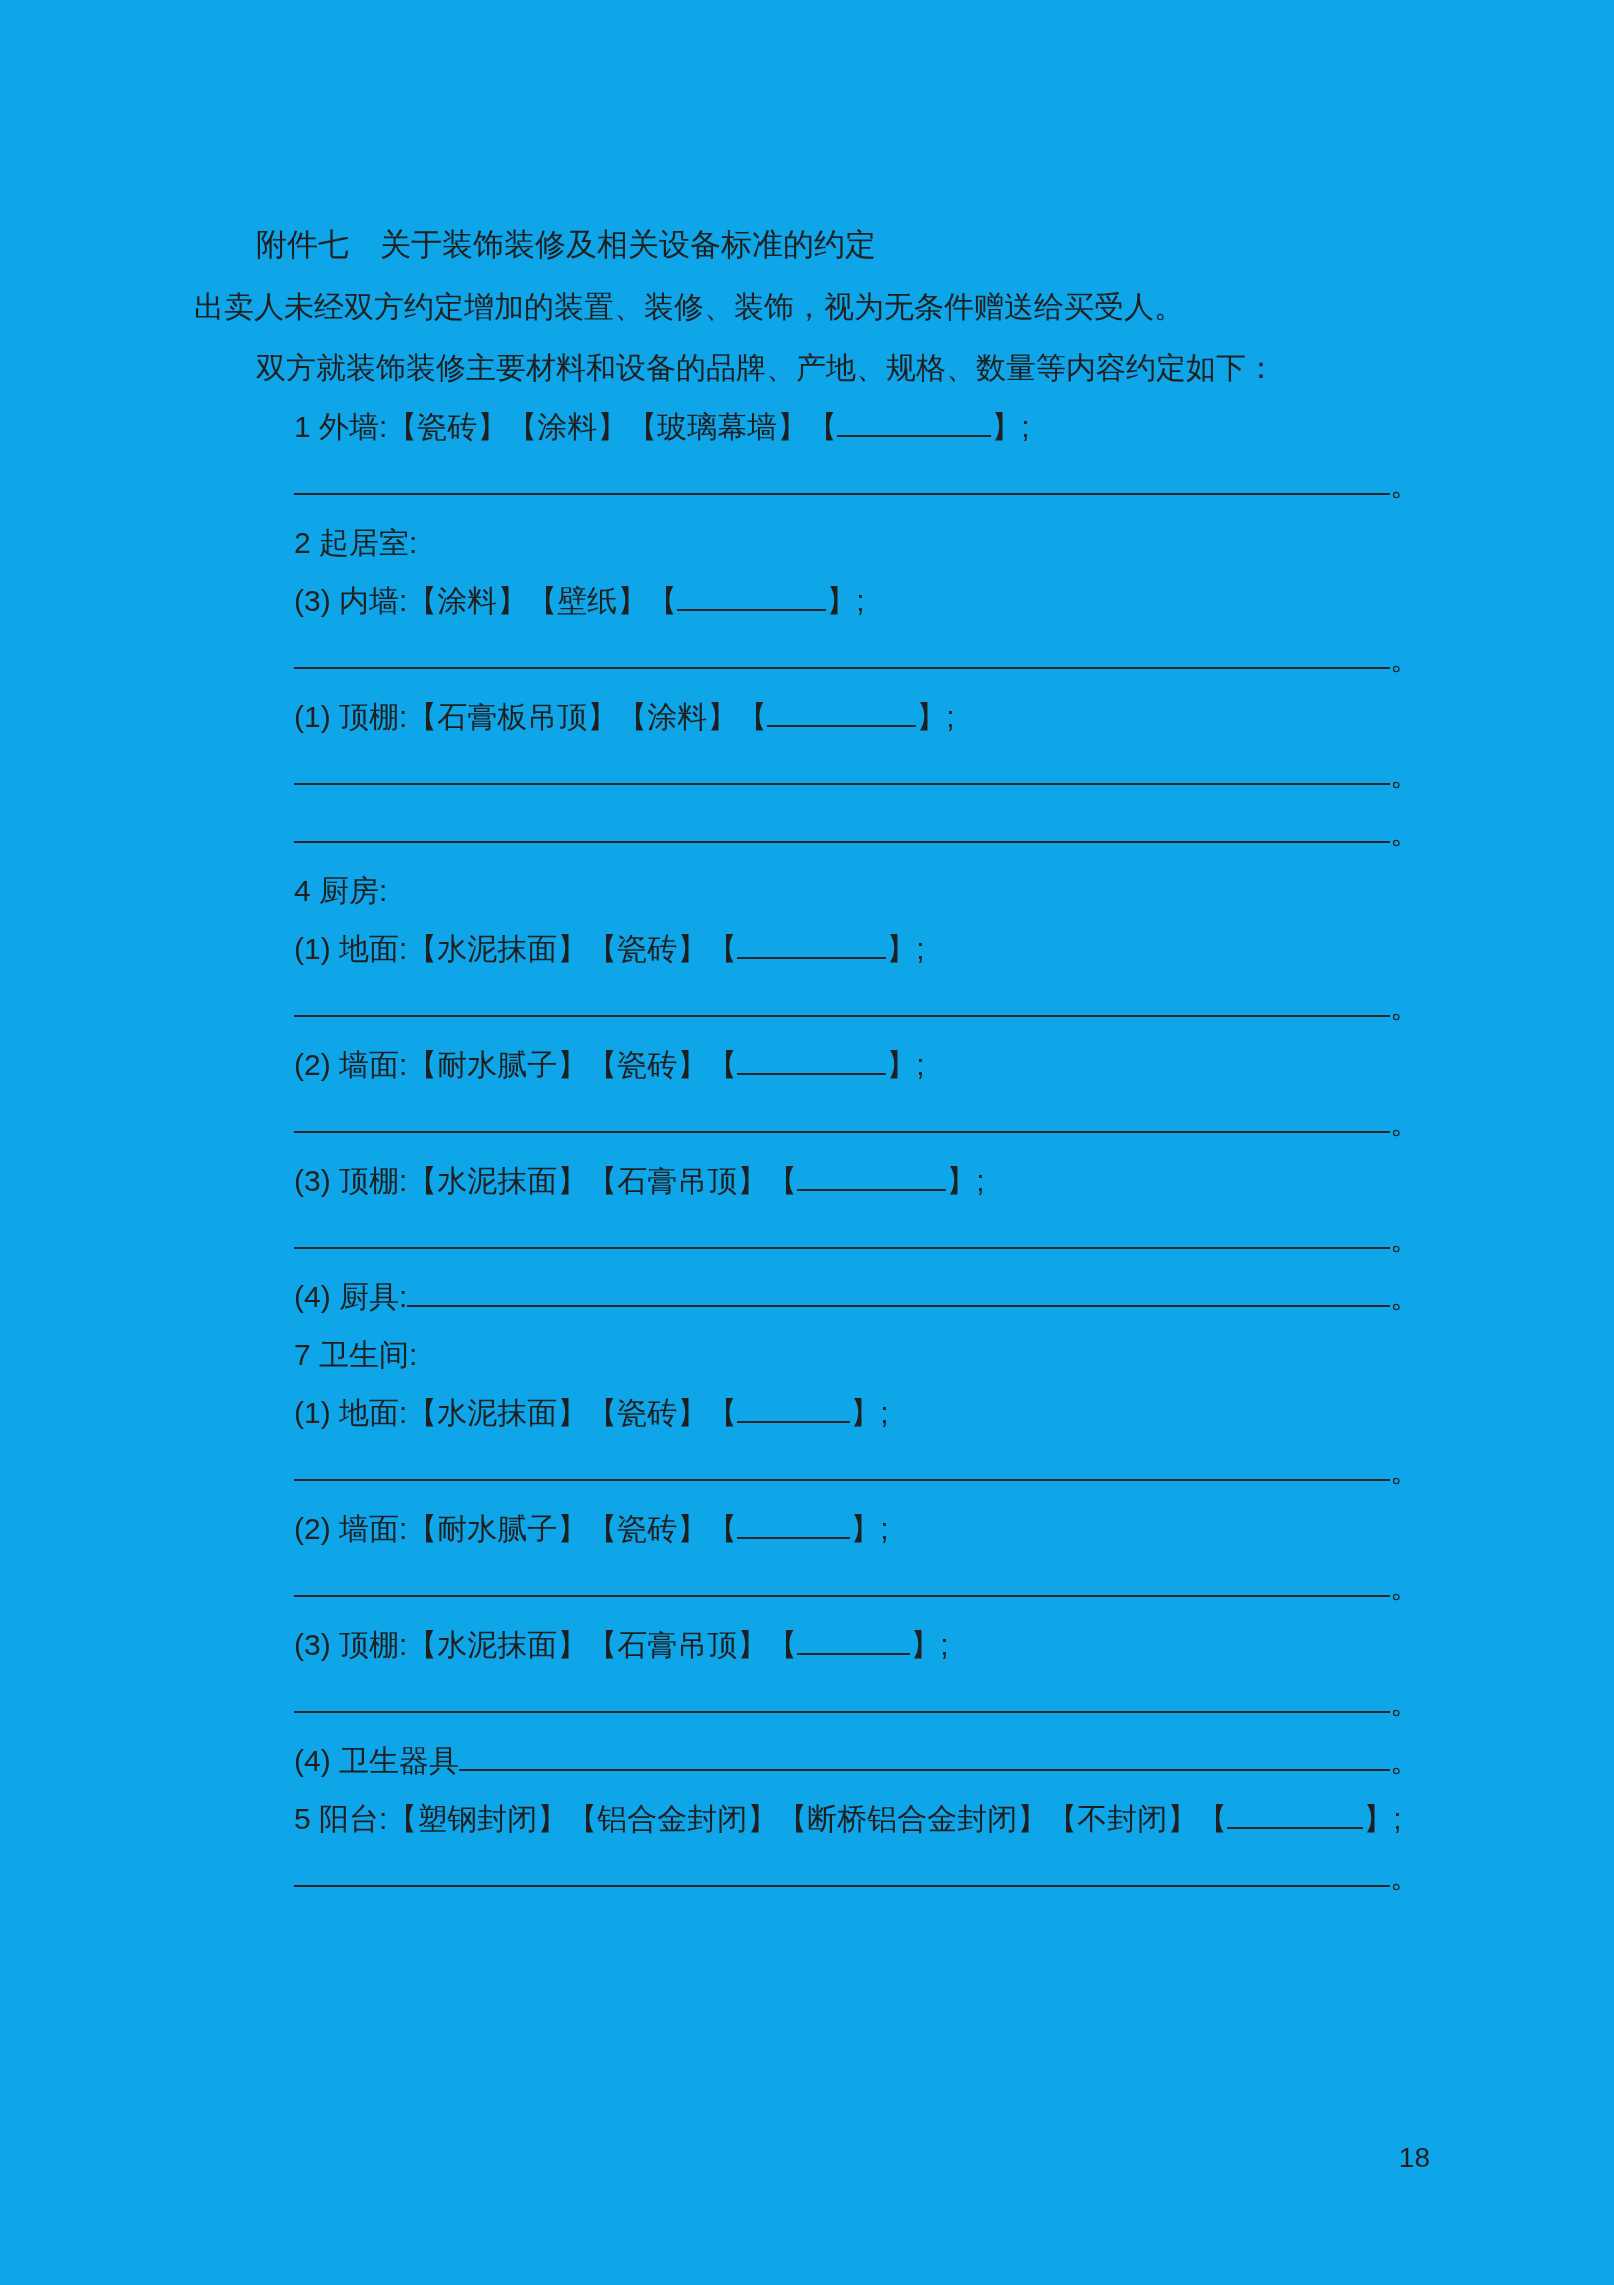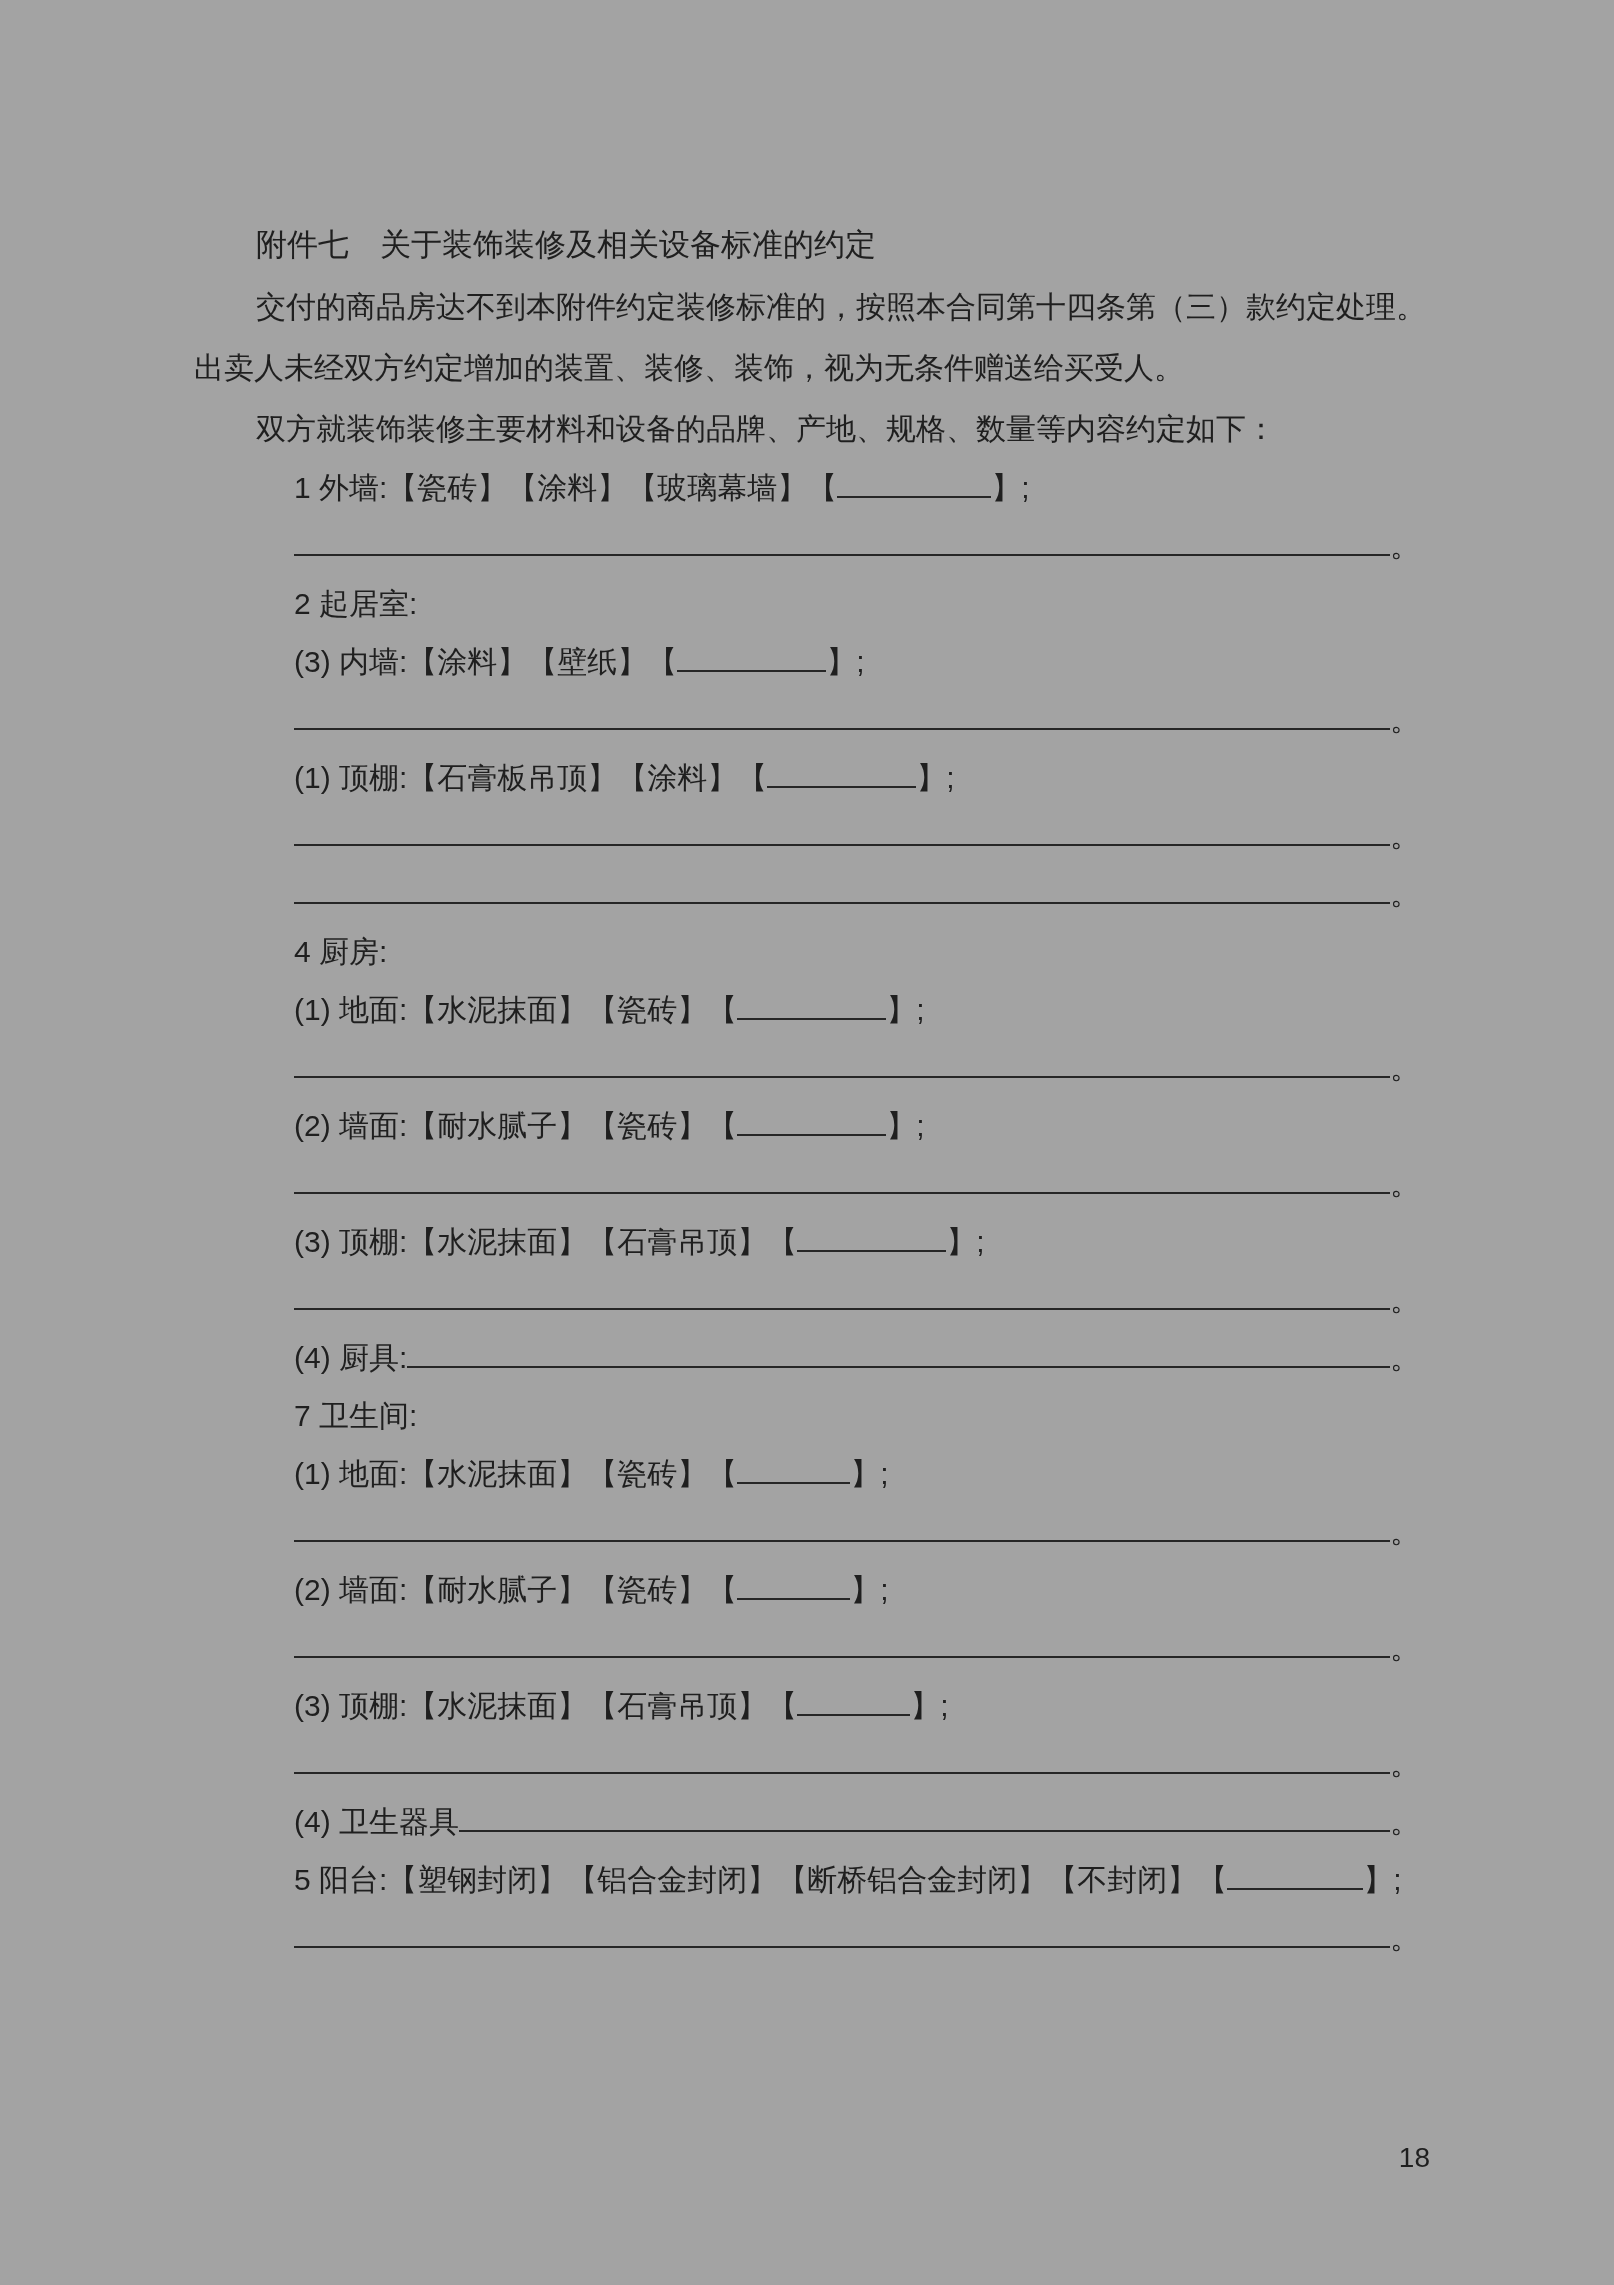--- a/index.html
+++ b/index.html
@@ -1,19 +1,19 @@
 <!DOCTYPE html>
 <html style="font-size:14.5px"><head>
 <meta charset="utf-8">
 <style>
   html,body{margin:0;padding:0;background:#e8e8e8;}
   .page{
     position:relative;
     width:1615px;height:2285px;
-    background:#a3a3a3;
+    background:#0ea5e9;
     font-family:"Liberation Sans","DejaVu Sans",sans-serif;
     color:#1f1f1f;
     overflow:hidden;
     margin:0 auto;
   }
   .content{position:absolute;left:194px;top:213px;width:1226px;}
   .title{font-size:31px;line-height:63px;margin-left:62px;white-space:nowrap;}
   .intro-line{font-size:30px;line-height:61px;white-space:nowrap;}
   .intro-line.indent{padding-left:62px;}
   .items{margin-left:60px;}
@@ -25,21 +25,20 @@
   .fill-label{flex:0 0 auto;}
   .pagenum{position:absolute;top:2140px;right:185px;font-size:28px;line-height:36px;}
 </style>
 </head>
 <body>
 
 <div class="page">
   <div class="content">
     <div class="title">附件七　关于装饰装修及相关设备标准的约定</div>
     <div id="intro">
-        <div class="intro-line indent">交付的商品房达不到本附件约定装修标准的，按照本合同第十四条第（三）款约定处理。</div>
         <div class="intro-line">出卖人未经双方约定增加的装置、装修、装饰，视为无条件赠送给买受人。</div>
         <div class="intro-line indent">双方就装饰装修主要材料和设备的品牌、产地、规格、数量等内容约定如下：</div>
       </div>
     <div id="items" class="items">
         <div class="row"><span>1 外墙:【瓷砖】【涂料】【玻璃幕墙】【</span><span class="blk" style="width: 154px;"></span><span>】;</span></div>
         <div class="row rrow">
           <div class="rule"></div>
           <span class="period">。</span>
         </div>
         <div class="row"><span>2 起居室:</span></div>

